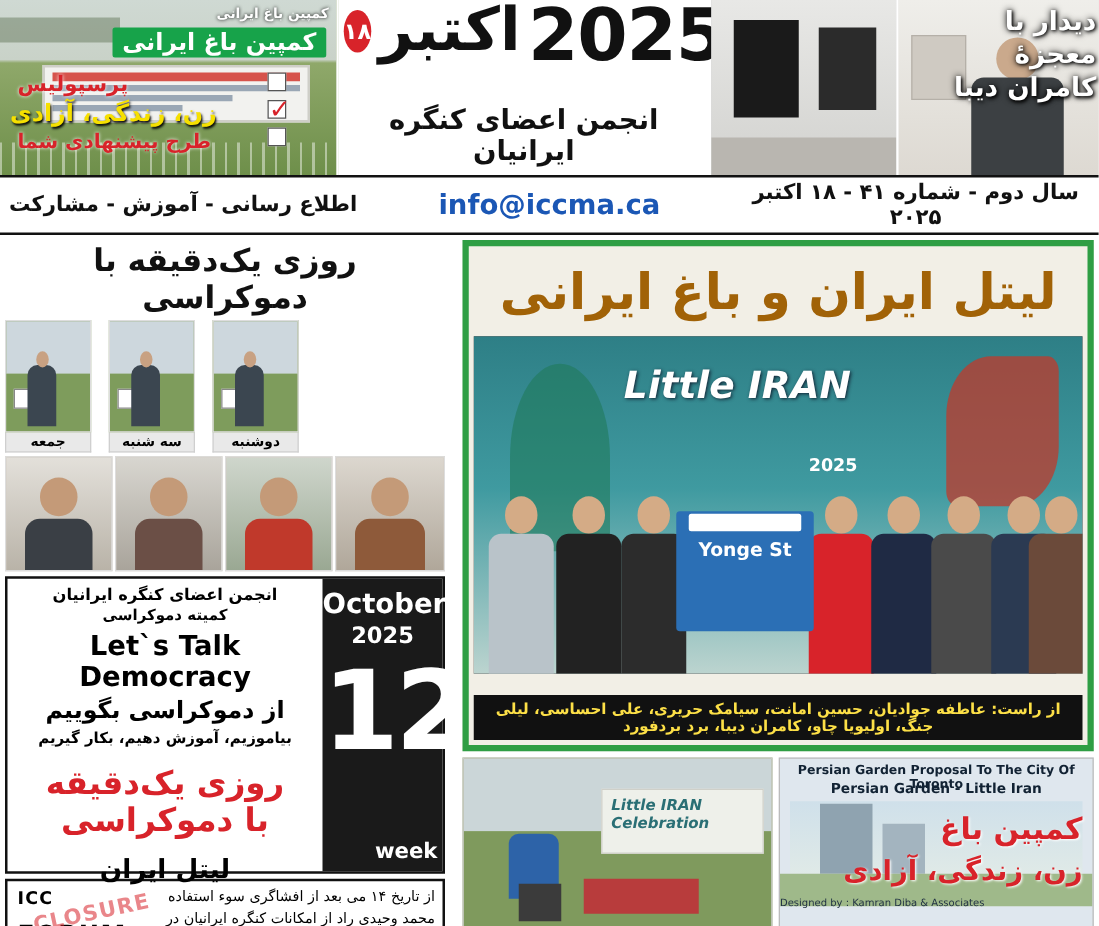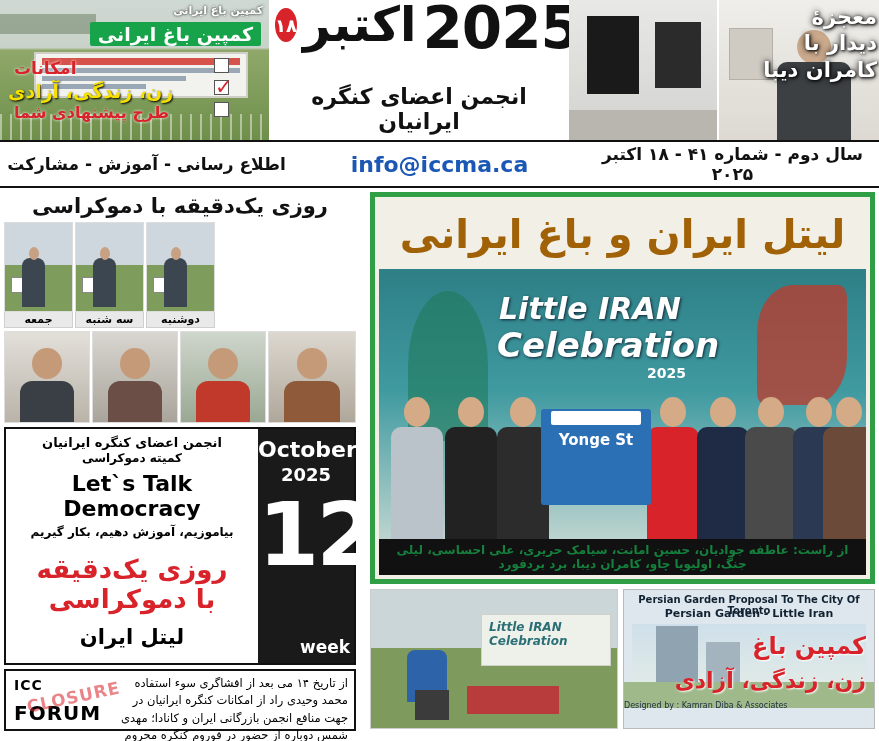--- a/index.html
+++ b/index.html
@@ -63,23 +63,23 @@
      font-weight:bold; font-size:21px; line-height:1.25; text-shadow:1px 1px 3px #000, 0 0 6px #000; }
 
   
   .infobar { position:absolute; left:0; top:140px; width:879px; height:48px; background:#fff;
     border-top:2px solid #111; border-bottom:2px solid #111; display:flex; align-items:center; direction:rtl; }
   .infobar .cell { flex:1; text-align:center; font-weight:bold; color:#111; font-size:17px; }
   .infobar .cell.email { color:#1b57b5; font-size:22px; }
 
   
   .leftcol { position:absolute; left:4px; top:192px; width:352px; }
-  .sec-title { text-align:center; font-weight:bold; font-size:21px; color:#111; direction:rtl; margin:2px 0 4px; }
-
-  .photo-strip { display:flex; gap:2px; }
+  .sec-title { text-align:center; font-weight:bold; font-size:25px; color:#111; direction:rtl; margin:2px 0 4px; }
+
+  .photo-strip { display:flex; gap:14px; }
   .ps-item { width:69px; }
   .ps-img { width:69px; height:90px; position:relative; overflow:hidden; background:#9bb07f; border:1px solid #ddd; }
   .ps-img .sky { position:absolute; left:0; top:0; width:100%; height:48%; background:#cdd7dd; }
   .ps-img .grass { position:absolute; left:0; bottom:0; width:100%; height:52%; background:#7e9c5c; }
   .ps-img .person { position:absolute; left:26%; bottom:4px; width:34%; height:56%; background:#3b4650; border-radius:8px 8px 0 0; }
   .ps-img .person:before { content:""; position:absolute; left:28%; top:-11px; width:44%; height:13px; border-radius:50%; background:#c8a182; }
   .ps-img .sign { position:absolute; left:6px; bottom:18px; width:24px; height:16px; background:#fff; border:1px solid #888; }
   .ps-cap { background:#e9e9e9; border:1px solid #cfcfcf; border-top:none; text-align:center; font-size:11px;
      font-weight:bold; padding:1px 0; direction:rtl; }
 
@@ -131,21 +131,21 @@
      text-shadow:1px 1px 3px #123; }
   .fp-year { position:absolute; left:268px; top:96px; font-size:14px; color:#fff; font-weight:bold; }
   .fp-podium { position:absolute; left:162px; top:140px; width:110px; height:96px; background:#2b6fb5; border-radius:3px; }
   .fp-podium .ptxt1 { position:absolute; left:0; right:0; top:6px; text-align:center; color:#fff; font-size:9px; font-weight:bold; }
   .fp-podium .ptxt2 { position:absolute; left:0; right:0; top:22px; text-align:center; color:#fff; font-size:15px; font-weight:bold; }
   .fp-podium .white { position:absolute; left:10px; top:2px; width:90px; height:14px; background:#fff; border-radius:2px; }
   .people { position:absolute; left:0; bottom:0; width:100%; height:165px; }
   .pp { position:absolute; bottom:0; }
   .pp .hd { width:26px; height:30px; border-radius:50%; background:#d4ab86; margin:0 auto; }
   .pp .bd { width:52px; height:112px; border-radius:10px 10px 0 0; }
-  .fp-caption { background:#111; color:#15803d; direction:rtl; text-align:center; font-size:12px; font-weight:bold; padding:4px 6px; }
+  .fp-caption { background:#111; color:#fde047; direction:rtl; text-align:center; font-size:12px; font-weight:bold; padding:4px 6px;margin-top:17px; }
 
   .bottom-row { display:flex; gap:5px; margin-top:5px; }
   .br-photo { width:248px; height:140px; position:relative; overflow:hidden; border:1px solid #ccc; background:#9fb27f;padding-left:16px; }
   .br-photo .sky { position:absolute; left:0; top:0; width:100%; height:42%; background:#cbd6d8; }
   .br-photo .grass { position:absolute; left:0; bottom:0; width:100%; height:58%; background:#7f9a5d; }
   .br-photo .tentwhite { position:absolute; left:110px; top:24px; width:130px; height:52px; background:#eef0ea; border:1px solid #cfd0c9; }
   .br-photo .tenttxt { position:absolute; left:118px; top:30px; color:#2a6f75; font-size:12px; font-style:italic; font-weight:bold; }
   .br-photo .blue { position:absolute; left:36px; top:60px; width:40px; height:52px; background:#2d63a8; border-radius:8px 8px 0 0; }
   .br-photo .tbl { position:absolute; left:96px; top:96px; width:92px; height:28px; background:#b83c3c; }
   .br-photo .chair { position:absolute; left:44px; top:100px; width:34px; height:30px; background:#3b3b3b; }
@@ -178,21 +178,21 @@
         <div class="l2"></div>
         <div class="l3"></div>
         <div class="l4"></div>
       </div>
       <div class="fence"></div>
       <div class="topttl">کمپین باغ ایرانی</div>
       <div class="tag-green">کمپین باغ ایرانی</div>
       <div class="chk c1"></div>
       <div class="chk c2"></div>
       <div class="chk c3"></div>
-      <div class="ov1">امکانات</div>
+      <div class="ov1">پرسپولیس</div>
       <div class="ov2">زن، زندگی، آزادی</div>
       <div class="ov3">طرح پیشنهادی شما</div>
     </div>
 
     <div class="mh-center">
       <div class="mh-c-inner">
         <div class="mh-date-row">
           <div class="mh-year">2025</div>
           <div class="mh-month">اکتبر</div>
           <div class="mh-daybadge">۱۸</div>
@@ -208,22 +208,22 @@
         <div class="art2"></div>
         <div class="floor"></div>
       </div>
       <div class="mh-photo-b">
         <div class="wall"></div>
         <div class="pic"></div>
         <div class="head"></div>
         <div class="body"></div>
       </div>
       <div class="txtbox">
+        <div>دیدار با</div>
         <div>معجزهٔ</div>
-        <div>دیدار با</div>
         <div>کامران دیبا</div>
       </div>
     </div>
   </div>
 
   <div class="infobar">
     <div class="cell">سال دوم - شماره ۴۱ - ۱۸ اکتبر ۲۰۲۵</div>
     <div class="cell email">info@iccma.ca</div>
     <div class="cell">اطلاع رسانی - آموزش - مشارکت</div>
   </div>
@@ -282,20 +282,21 @@
         <div class="h"></div>
           <div class="b" style="background:#8e5a3a"></div>
       </div>
     </div>
 
     <div class="announce">
       <div class="ann-left">
         <div class="ann-l1">انجمن اعضای کنگره ایرانیان</div>
         <div class="ann-l2">کمیته دموکراسی</div>
         <div class="ann-en">Let`s Talk Democracy</div>
+        <div class="ann-l3">از دموکراسی بگوییم</div>
         <div class="ann-l4">بیاموزیم، آموزش دهیم، بکار گیریم</div>
         <div class="ann-red1">روزی یک‌دقیقه</div>
         <div class="ann-red2">با دموکراسی</div>
         <div class="ann-l5">لیتل ایران</div>
       </div>
       <div class="ann-right">
         <div class="ann-month">October</div>
         <div class="ann-year">2025</div>
         <div class="ann-num">12</div>
         <div class="ann-week">week</div>
@@ -311,21 +312,20 @@
       <div class="fl-right">از تاریخ ۱۴ می بعد از افشاگری سوء استفاده محمد وحیدی راد از امکانات کنگره ایرانیان در جهت منافع انجمن بازرگانی ایران و کانادا؛ مهدی شمس دوباره از حضور در فوروم کنگره محروم شد</div>
     </div>
   </div>
 
   <div class="rightcol">
     <div class="feature">
       <div class="feature-title">لیتل ایران و باغ ایرانی</div>
       <div class="feature-photo">
         <div class="fp-bg"></div>
         <div class="fp-title1">Little IRAN</div>
-        <div class="fp-title2">Celebration</div>
         <div class="fp-year">2025</div>
         <div class="people">
           <div class="pp" style="left:12px">
               <div class="hd"></div>
               <div class="bd" style="background:#b9c3c9"></div>
             </div>
           <div class="pp" style="left:66px">
               <div class="hd"></div>
               <div class="bd" style="background:#222"></div>
             </div>

